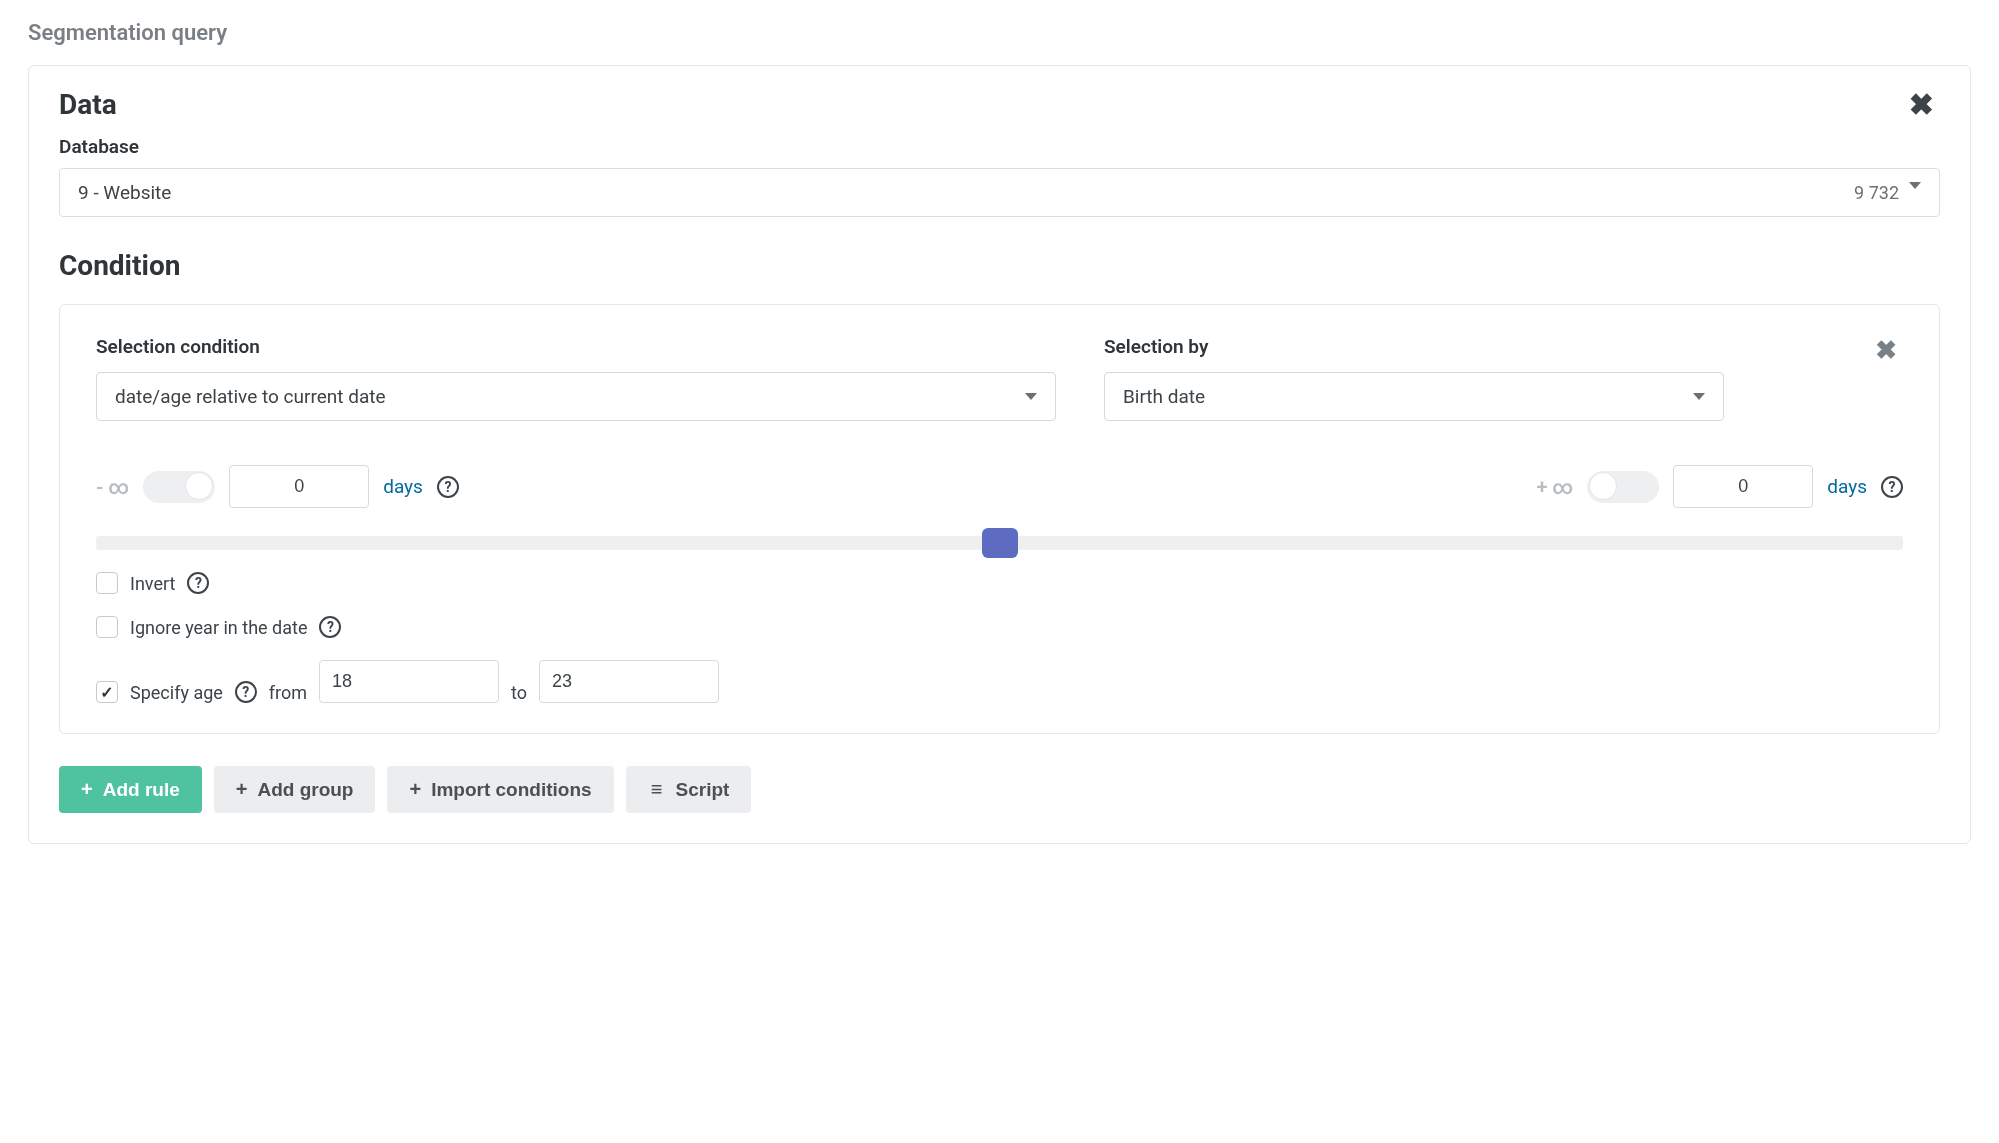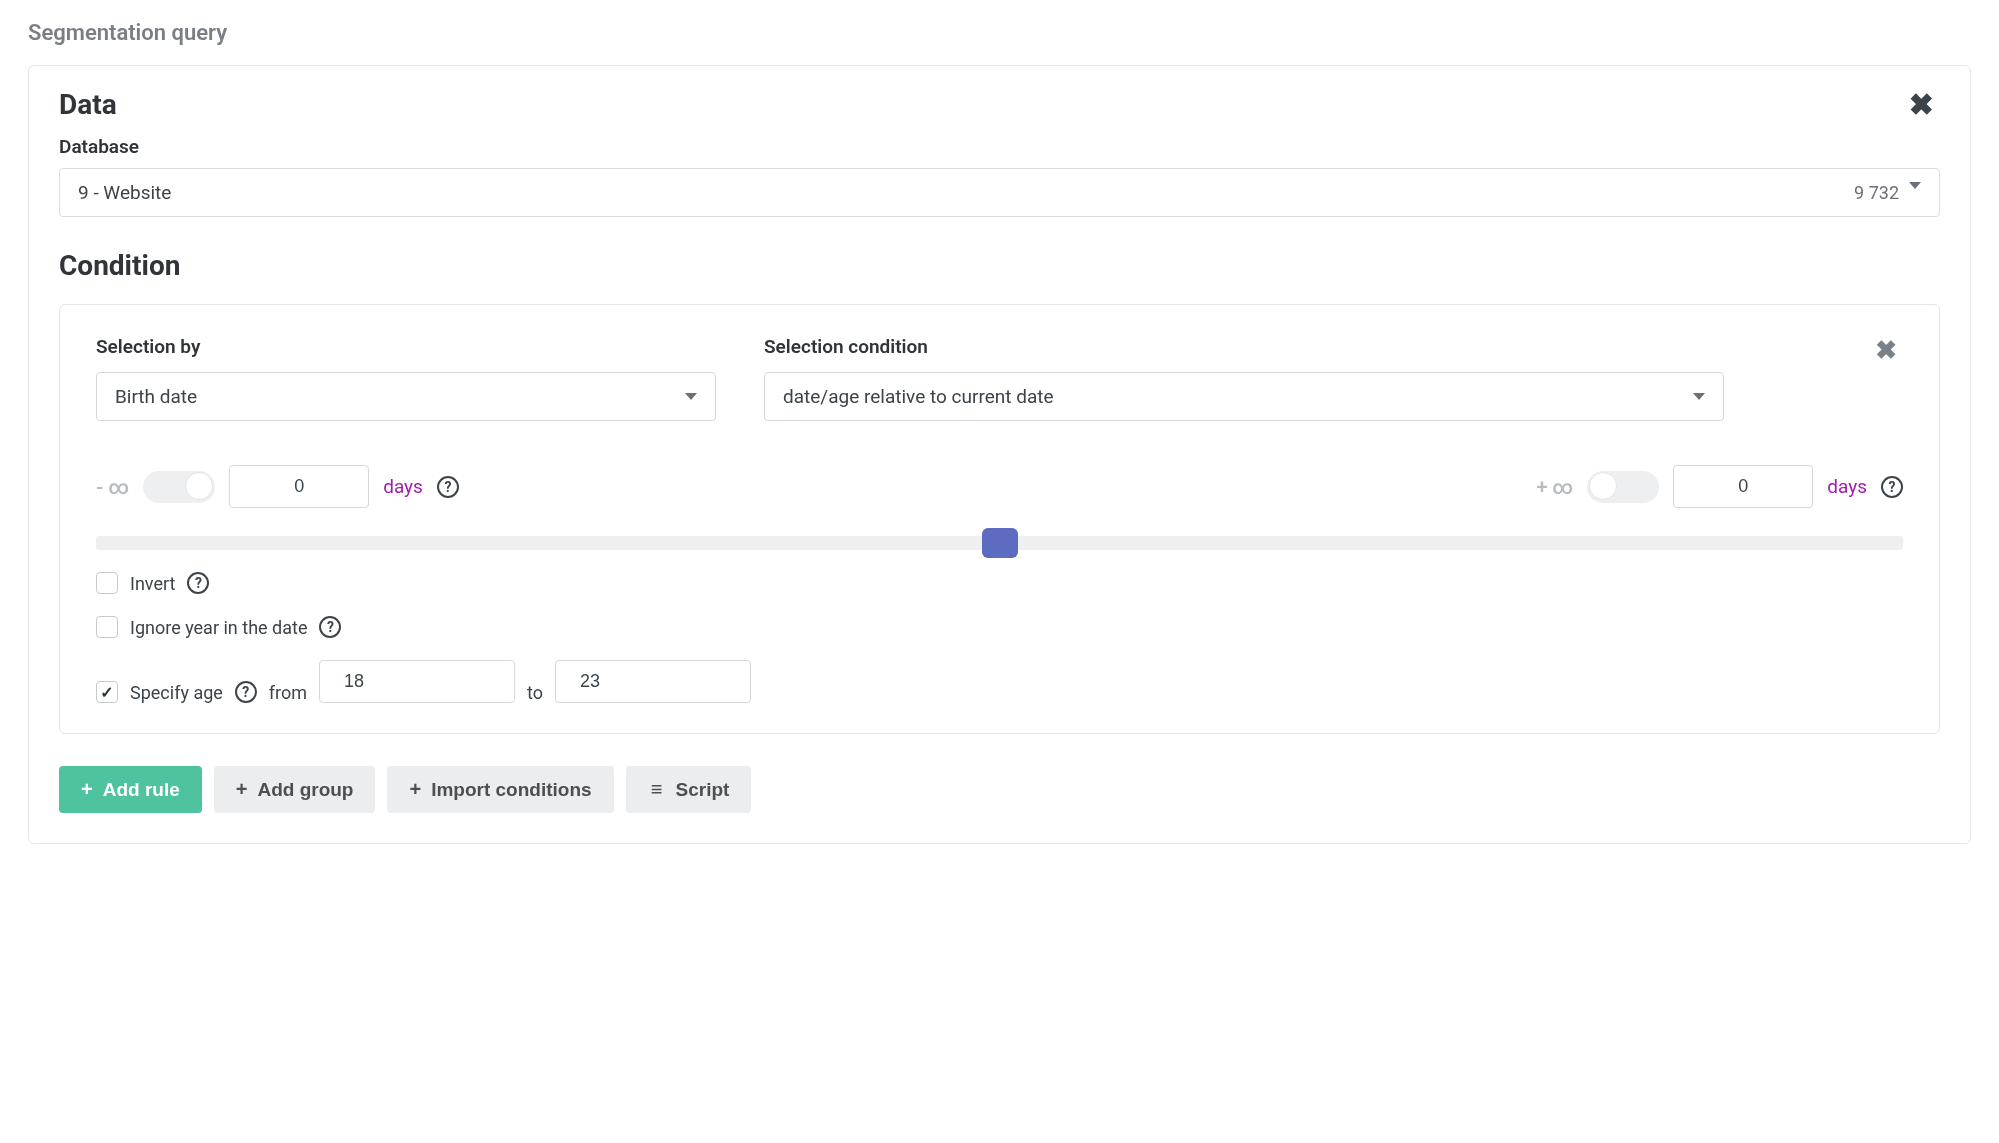--- a/index.html
+++ b/index.html
@@ -152,21 +152,21 @@
   width: 140px;
   padding: 10px 14px;
   border: 1px solid #d6d9dc;
   border-radius: 4px;
   font-size: 18px;
   text-align: center;
   color: #3d4449;
 }
 .days-label {
   font-size: 19px;
-  color: #a21caf;
+  color: #0369a1;
 }
 .help-icon {
   display: inline-flex;
   align-items: center;
   justify-content: center;
   width: 22px; height: 22px;
   border: 2px solid #3d4449;
   border-radius: 50%;
   font-size: 14px;
   font-weight: 700;
@@ -207,22 +207,22 @@
   cursor: pointer;
   background: #fff;
 }
 .checkbox.checked::after {
   content: "✓";
   font-size: 16px;
   color: #2f3539;
   font-weight: 900;
 }
 .age-input {
-  width: 196px;
-  padding: 10px 24px;
+  width: 180px;
+  padding: 10px 12px;
   border: 1px solid #d6d9dc;
   border-radius: 4px;
   font-size: 18px;
   color: #3d4449;
 }
 .btn-row {
   display: flex;
   gap: 12px;
   margin-top: 32px;
 }
@@ -271,31 +271,31 @@
           <span>9 732</span>
           <span class="caret-down"></span>
         </span>
       </div>
 
       <div class="section-title">Condition</div>
 
       <div class="condition-card">
 
         <div class="cond-row">
+          <div class="cond-col sel-cond">
+            <div class="cond-label">Selection condition</div>
+            <div class="select-box">
+              <span>date/age relative to current date</span>
+              <span class="caret-down"></span>
+            </div>
+          </div>
           <div class="cond-col sel-by">
             <div class="cond-label">Selection by</div>
             <div class="select-box">
               <span>Birth date</span>
-              <span class="caret-down"></span>
-            </div>
-          </div>
-          <div class="cond-col sel-cond">
-            <div class="cond-label">Selection condition</div>
-            <div class="select-box">
-              <span>date/age relative to current date</span>
               <span class="caret-down"></span>
             </div>
           </div>
           <div class="close-col">
             <div class="close-x light">✖</div>
           </div>
         </div>
 
         <div class="range-row">
           <div class="range-group">

